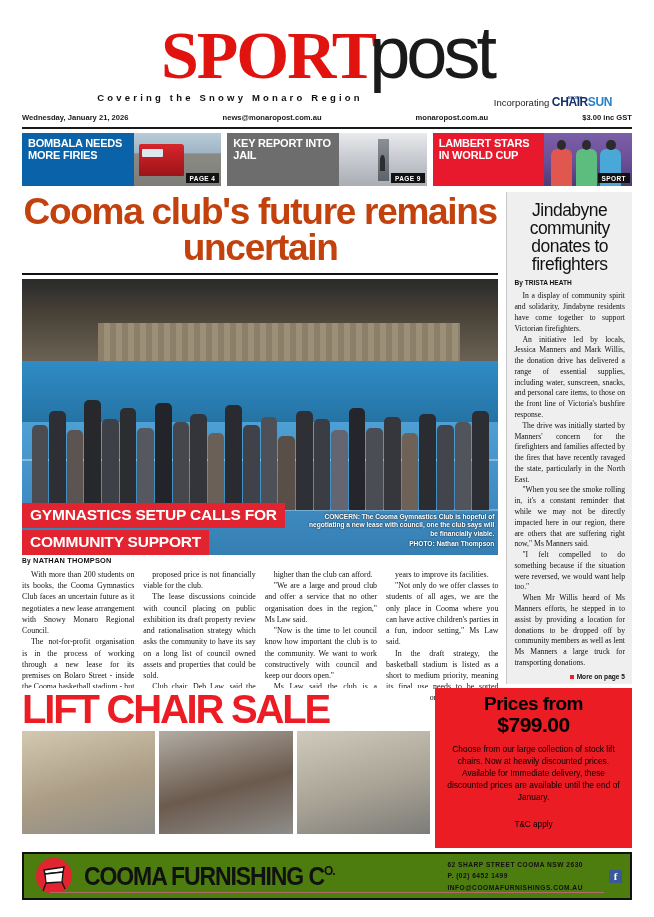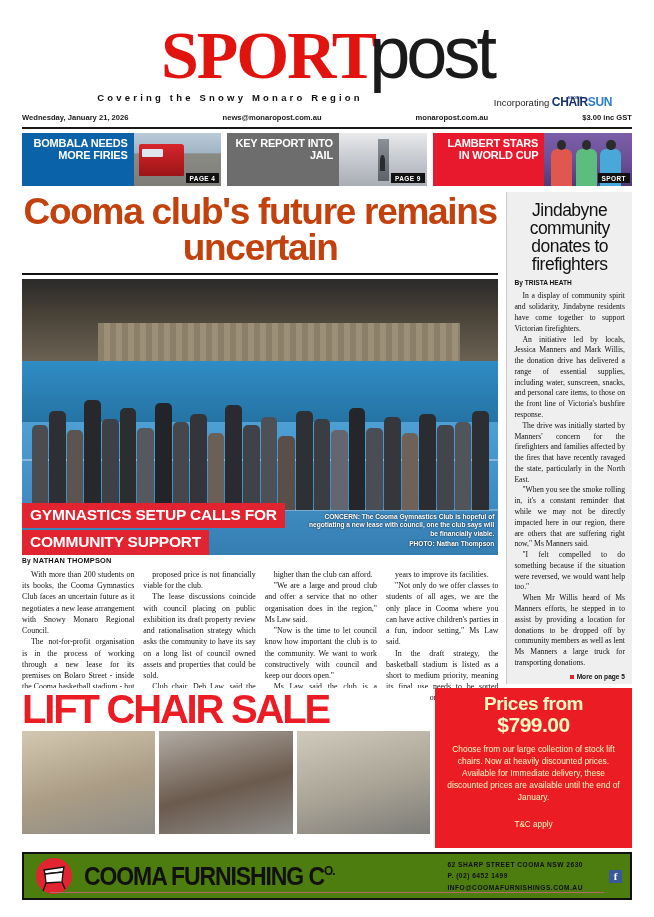--- a/index.html
+++ b/index.html
@@ -63,21 +63,21 @@
   .mh-rule {
     position:absolute; left:22px; right:22px; top:127px;
     height:2px; background:#1a1a1a;
   }
 
   
   .teasers {
     position:absolute; left:22px; right:22px; top:133px;
     height:53px; display:flex; gap:6px;
   }
-  .teaser { position:relative; flex:1; display:flex; overflow:hidden;text-align:right; }
+  .teaser { position:relative; flex:1; display:flex; overflow:hidden; }
   .teaser .t-label {
     width:56%; padding:5px 6px 0 6px;
     font-family:"Liberation Sans", sans-serif;
     font-weight:bold; font-size:11px; line-height:1.08;
     color:#fff; letter-spacing:-0.2px;
   }
   .teaser .t-img { flex:1; position:relative; }
   .t-blue { background:#0a62a8; }
   .t-grey { background:#6d6d6d; }
   .t-red  { background:#e8192c; }
@@ -280,21 +280,21 @@
   .ad-photos {
     display:flex; gap:4px; margin-top:3px; height:103px;
   }
   .ad-photos .ph { flex:1; position:relative; overflow:hidden; }
   .ph-a { background:linear-gradient(165deg,#cfc4ad 0%,#a99b83 50%,#8d8madd 100%); }
   .ph-a { background:linear-gradient(165deg,#d3c8b1 0%,#ab9d85 55%,#8d8b86 100%); }
   .ph-b { background:linear-gradient(165deg,#b2aca4 0%,#6b5a4e 55%,#8e8d89 100%); }
   .ph-c { background:linear-gradient(165deg,#cfcabc 0%,#a9a396 55%,#7d7c78 100%); }
 
   .ad-right {
-    flex:1; background:#ec1c24; color:#fef9c3;
+    flex:1; background:#ec1c24; color:#000000;
     padding:6px 8px 8px 8px; text-align:center;
   }
   .ad-price {
     font-family:"Liberation Sans", sans-serif;
     font-weight:bold; font-size:19px; line-height:1.04;
     letter-spacing:-0.5px;
   }
   .ad-price .amount { font-size:21px; display:block; }
   .ad-copy {
     margin-top:7px;

